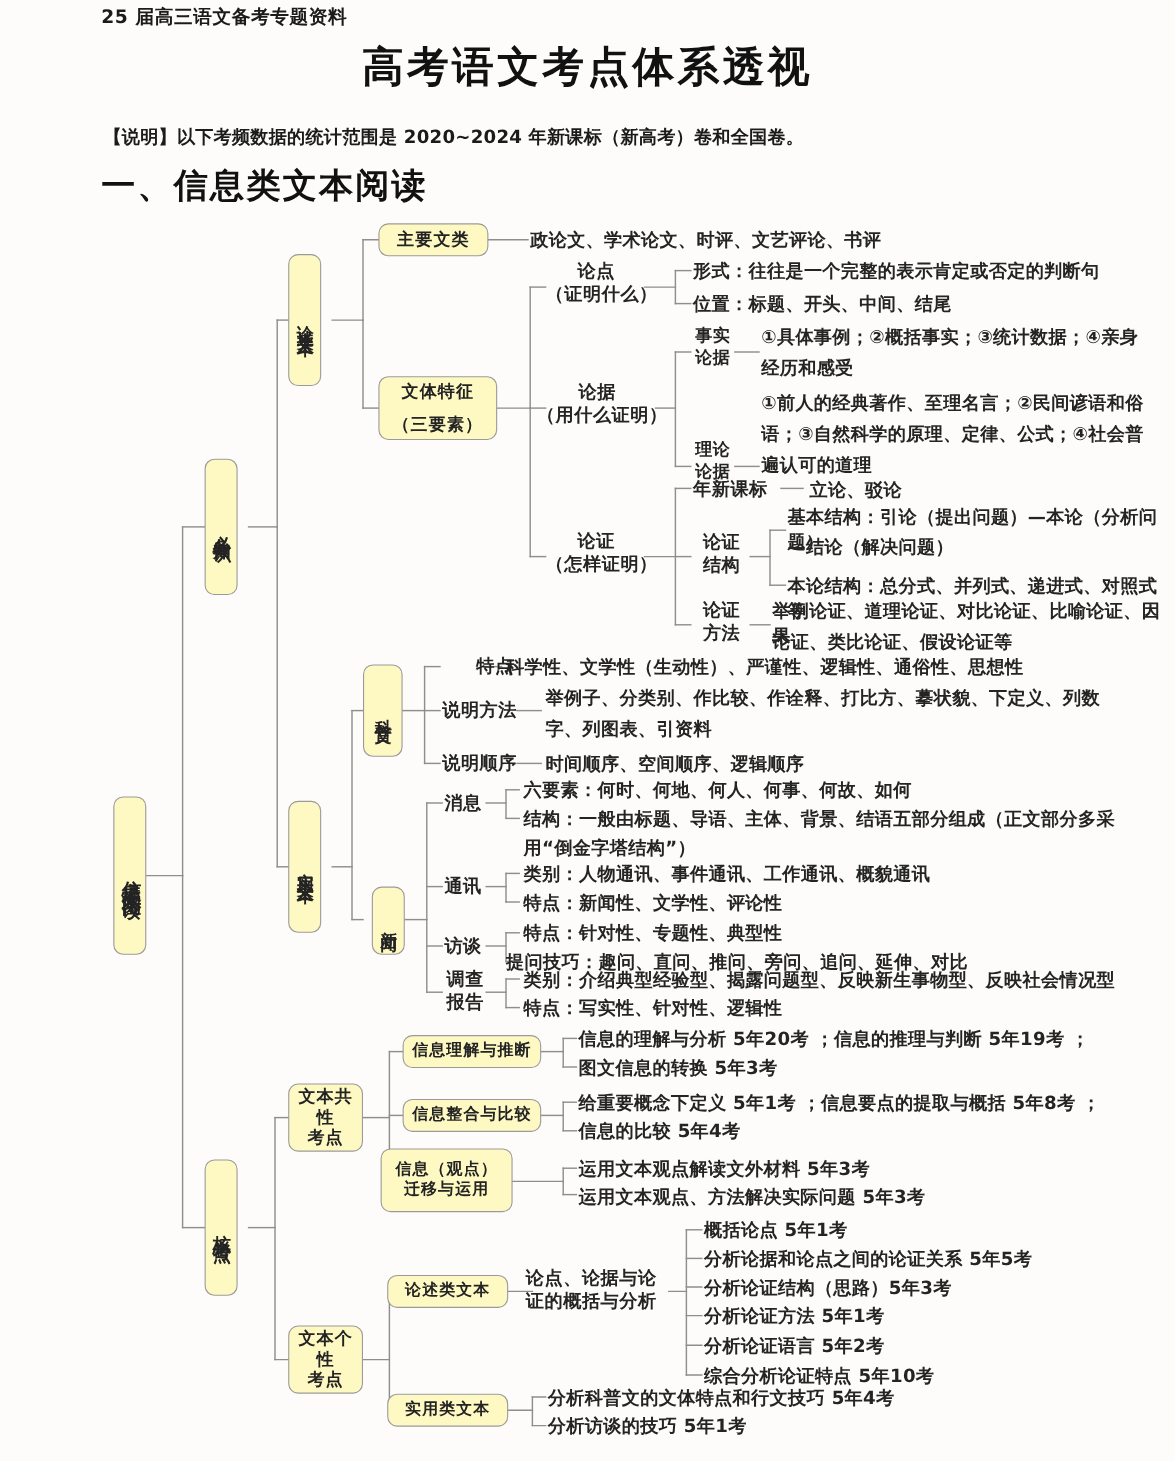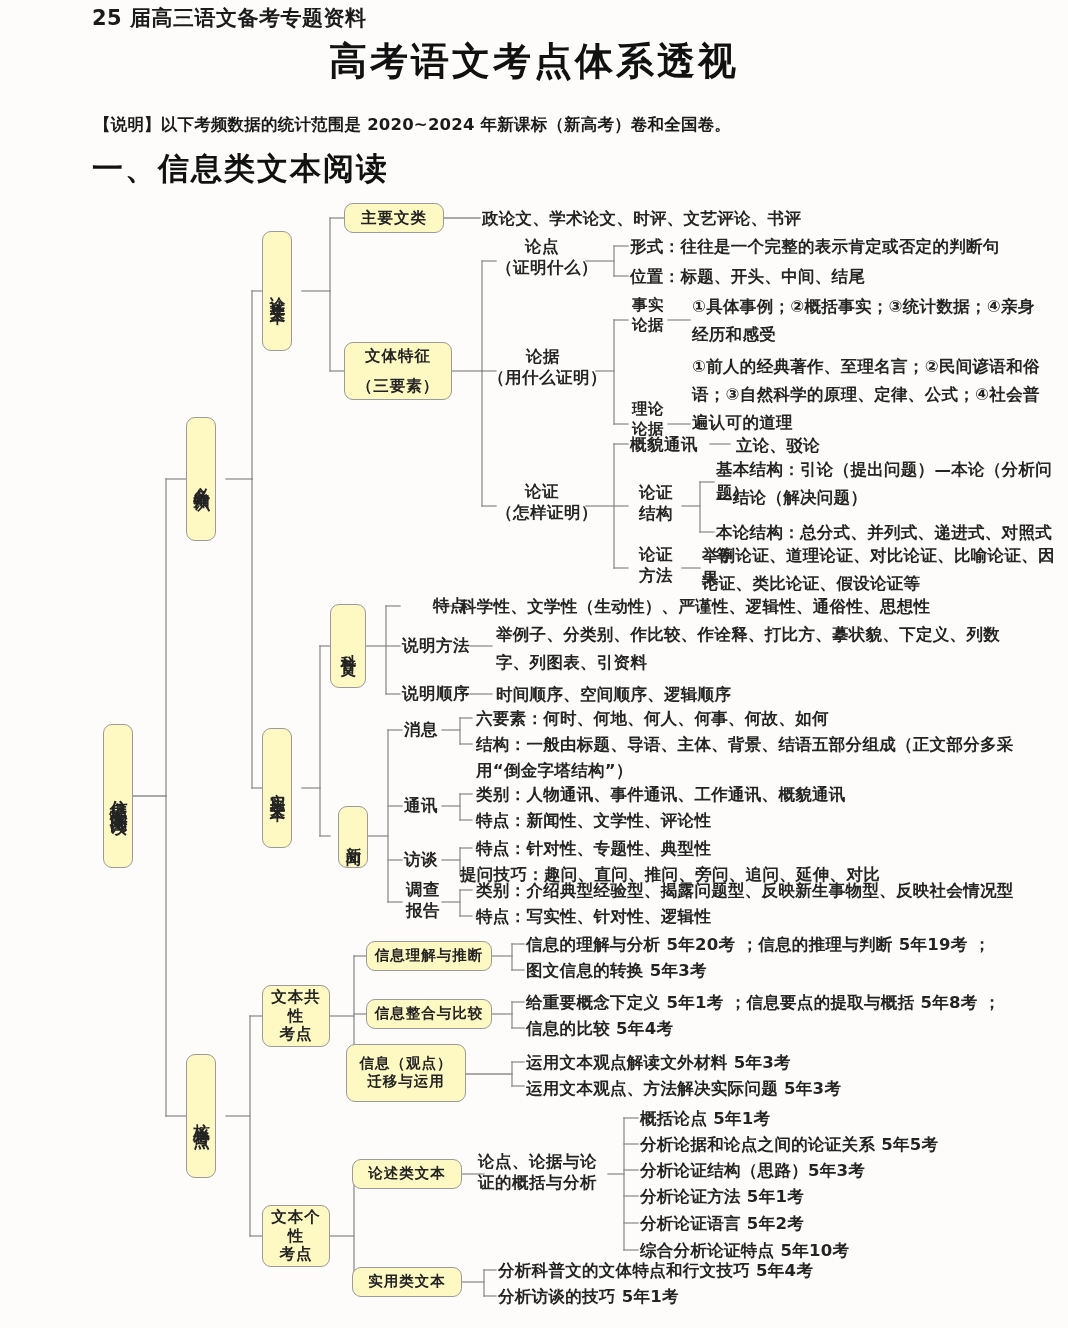--- a/index.html
+++ b/index.html
@@ -10,21 +10,21 @@
     font-family: "DejaVu Sans", "Liberation Sans", sans-serif;
     color: #262626;
     position: relative;
     overflow: hidden;
   }
   .page { position:relative; width:1068px; height:1328px; }
 
   
   .kicker {
     position:absolute; left:92px; top:4px;
-    font-size:21px; font-weight:bold; letter-spacing:.5px;
+    font-size:17px; font-weight:bold; letter-spacing:.5px;
     color:#1b1b1b;
   }
   .main-title {
     position:absolute; left:0; right:0; top:36px;
     text-align:center;
     font-size:38px; font-weight:bold; letter-spacing:3px;
     color:#111;
   }
   .note {
     position:absolute; left:94px; top:114px;
@@ -318,21 +318,21 @@
     </div>
     <div class="txt f16" style="left:692px; top:187px;">语；③自然科学的原理、定律、公式；④社会普</div>
     <div class="txt f16" style="left:692px; top:159px;">①前人的经典著作、至理名言；②民间谚语和俗</div>
     <div class="txt f16" style="left:692px; top:215px;">遍认可的道理</div>
 
     <div class="lb ctr f16" style="left:496px; top:285px; width:92px;">
       <div>论证</div>
       <div>（怎样证明）</div>
     </div>
 
-    <div class="lb f16" style="left:630px; top:238px;">概貌通讯</div>
+    <div class="lb f16" style="left:630px; top:238px;">年新课标</div>
     <div class="txt f16" style="left:736px; top:238px;text-align:right;">立论、驳论</div>
 
     <div class="lb ctr f16" style="left:630px; top:286px; width:52px;">
       <div>论证</div>
       <div>结构</div>
     </div>
     <div class="txt f16" style="left:716px; top:262px;">基本结构：引论（提出问题）—本论（分析问题）</div>
     <div class="txt f16" style="left:716px; top:290px;">—结论（解决问题）</div>
     <div class="txt f16" style="left:716px; top:325px;">本论结构：总分式、并列式、递进式、对照式等</div>
 

